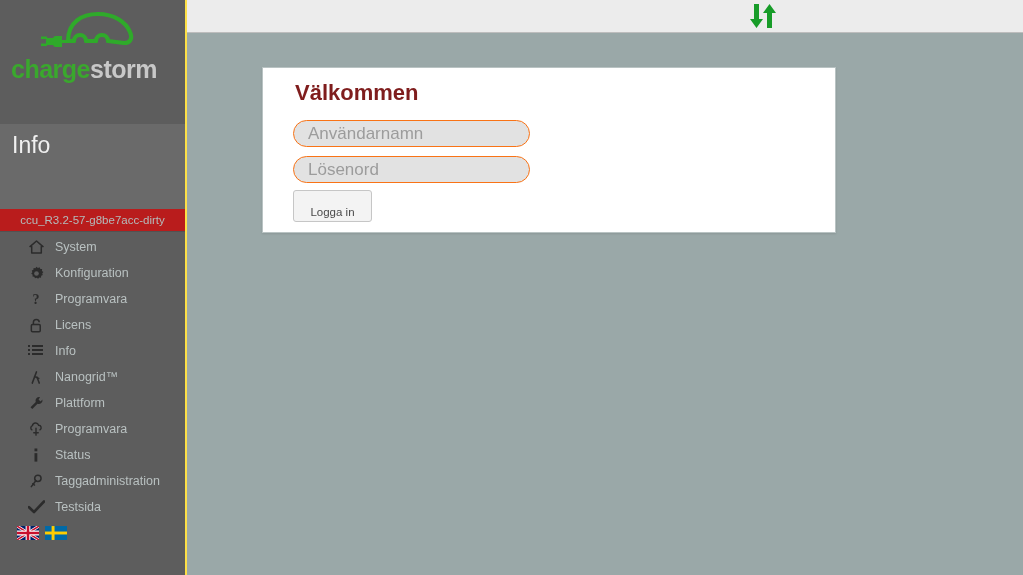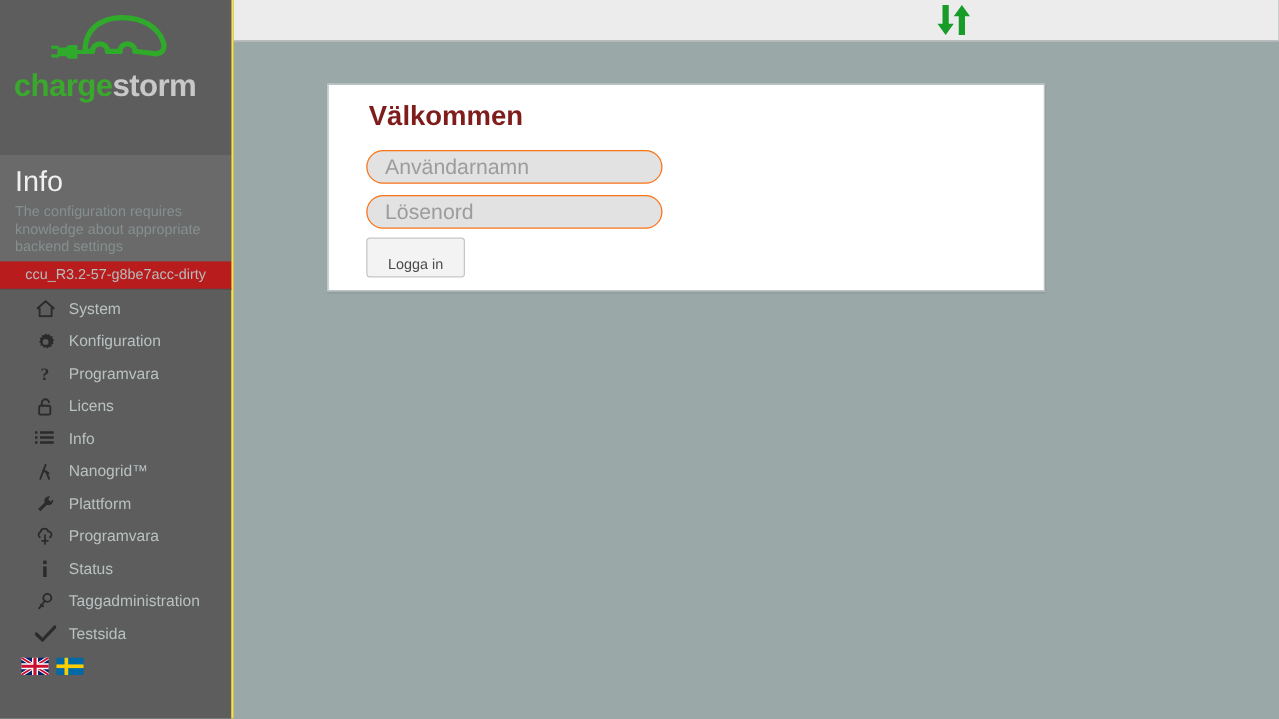--- a/index.html
+++ b/index.html
@@ -173,21 +173,20 @@
           </g>
         </svg>
       </div>
       <div id="logo-word">
         <span class="lw-charge">charge</span><span class="lw-storm">storm</span>
       </div>
     </div>
 
     <div id="info-panel">
       <div id="info-title">Info</div>
-      <div id="info-text">The configuration requires knowledge about appropriate backend settings</div>
     </div>
 
     <div id="version-row">ccu_R3.2-57-g8be7acc-dirty</div>
 
     <nav id="menu">
 
       <div class="menu-item">
         <span class="menu-icon">
           <svg width="15" height="14" viewBox="0 0 15 14">
               <path d="M7.5 1 L14 6.6 L12.3 6.6 L12.3 13 L2.7 13 L2.7 6.6 L1 6.6 Z" fill="none" stroke="#2b2b2b" stroke-width="1.5" stroke-linejoin="round"></path>

